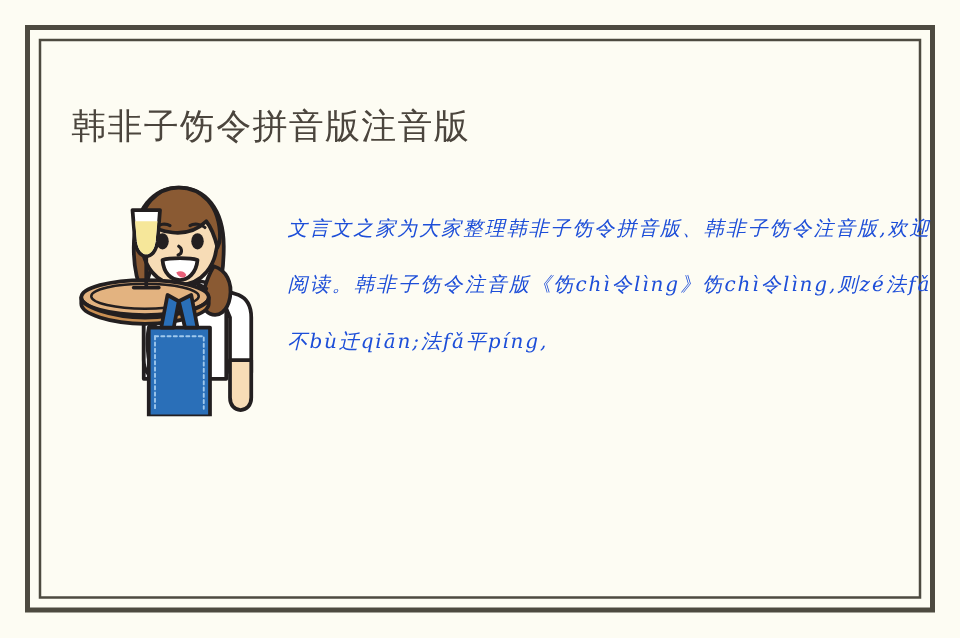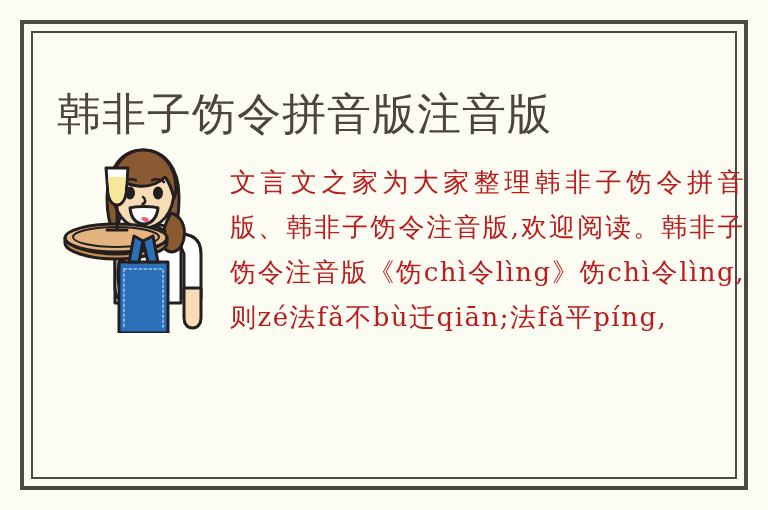--- a/index.html
+++ b/index.html
@@ -43,25 +43,25 @@
     border: 2px solid #4d4a40;
     box-sizing: border-box;
     pointer-events: none;
   }
 
   
   .title {
     position: absolute;
     left: 57px;
     top: 62px;
-    font-size: 44px;
+    font-size: 28px;
     line-height: 46px;
     letter-spacing: 1px;
     color: #4b453d;
-    font-family: Liberation Sans, sans-serif;
+    font-family: Liberation Mono, monospace;
     font-weight: 400;
     white-space: nowrap;
   }
 
   
   .content {
     position: absolute;
     left: 45px;
     top: 138px;
     width: 680px;
@@ -83,27 +83,28 @@
   }
 
   
   .body-text {
     position: absolute;
     left: 185px;
     top: 22px;
     width: 515px;
     height: 240px;
     overflow: hidden;
-    color: #b91c1c;
-    font-size: 26px;
+    color: #1d4ed8;
+    font-size: 16px;
     line-height: 45px;
     letter-spacing: 1.5px;
     text-align: justify;
     font-family: "DejaVu Serif", "Liberation Serif", serif;
     word-break: break-all;
+    font-style: italic;
   }
 </style>
 </head>
 <body>
 
 <div id="page">
 
   <div class="frame-outer"></div>
   <div class="frame-inner"></div>
 

